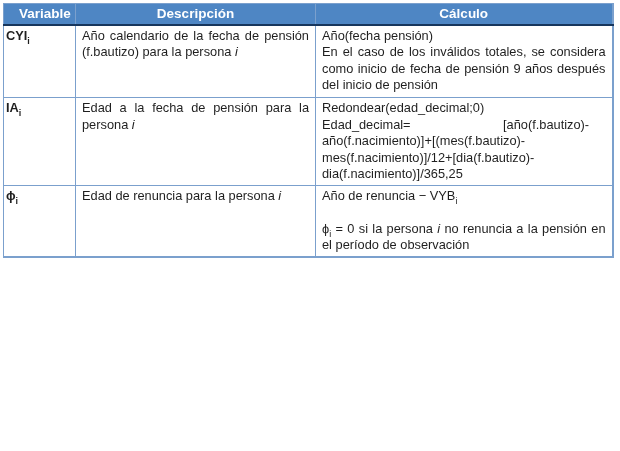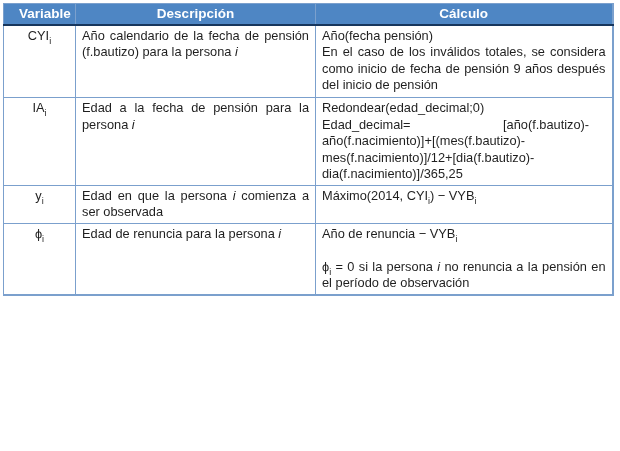--- a/index.html
+++ b/index.html
@@ -43,22 +43,22 @@
   }
   td{
     border:1px solid var(--border);
     vertical-align:top;
     padding:2px 6px 2px 6px;
     font-size:12.8px;
     line-height:16.5px;
     white-space:pre-wrap;
   }
   td.variable-cell{
-    text-align:center;
-    padding-left:2px;padding-right:2px;
+    text-align:left;
+    padding-left:2px;padding-right:2px;font-weight:bold;
   }
   td.descripcion-cell, td.calculo-cell{
     text-align:justify;
   }
   sub{font-size:9px;line-height:0;}
   
   tr.r0 td{height:73px;}
   tr.r1 td{height:86px;}
   tr.r2 td{height:36px;}
   tr.r3 td{height:34px;}
@@ -92,25 +92,20 @@
       </tr>
       <tr class="r1">
         <td class="variable-cell">IA<sub>i</sub></td>
         <td class="descripcion-cell">Edad a la fecha de pensión para la persona <i>i</i></td>
         <td class="calculo-cell">Redondear(edad_decimal;0)
 Edad_decimal=                          [año(f.bautizo)-
 año(f.nacimiento)]+[(mes(f.bautizo)-
 mes(f.nacimiento)]/12+[dia(f.bautizo)-
 dia(f.nacimiento)]/365,25</td>
       </tr>
-      <tr class="r3">
-        <td class="variable-cell">y<sub>i</sub></td>
-        <td class="descripcion-cell">Edad en que la persona <i>i</i> comienza a ser observada</td>
-        <td class="calculo-cell">Máximo(2014, CYI<sub>i</sub>) − VYB<sub>i</sub></td>
-      </tr>
       <tr class="r6">
         <td class="variable-cell">ϕ<sub>i</sub></td>
         <td class="descripcion-cell">Edad de renuncia para la persona <i>i</i></td>
         <td class="calculo-cell">Año de renuncia − VYB<sub>i</sub>
 
 ϕ<sub>i</sub> = 0 si la persona <i>i</i> no renuncia a la pensión en el período de observación</td>
       </tr>
     </tbody>
   </table>
 </div>

